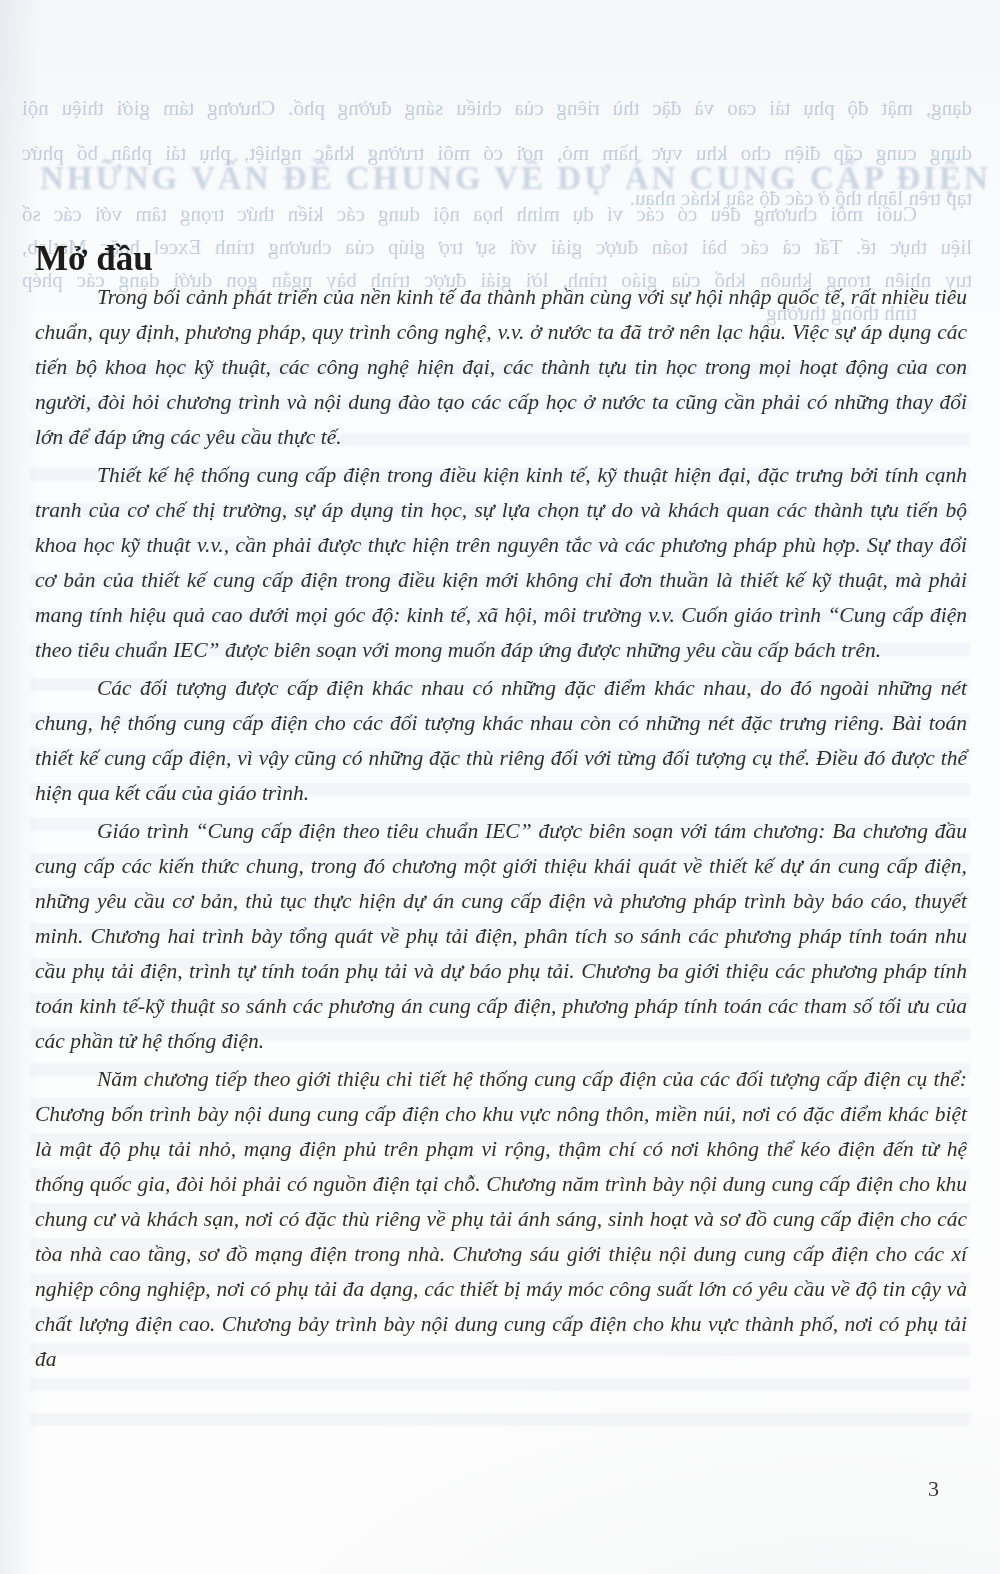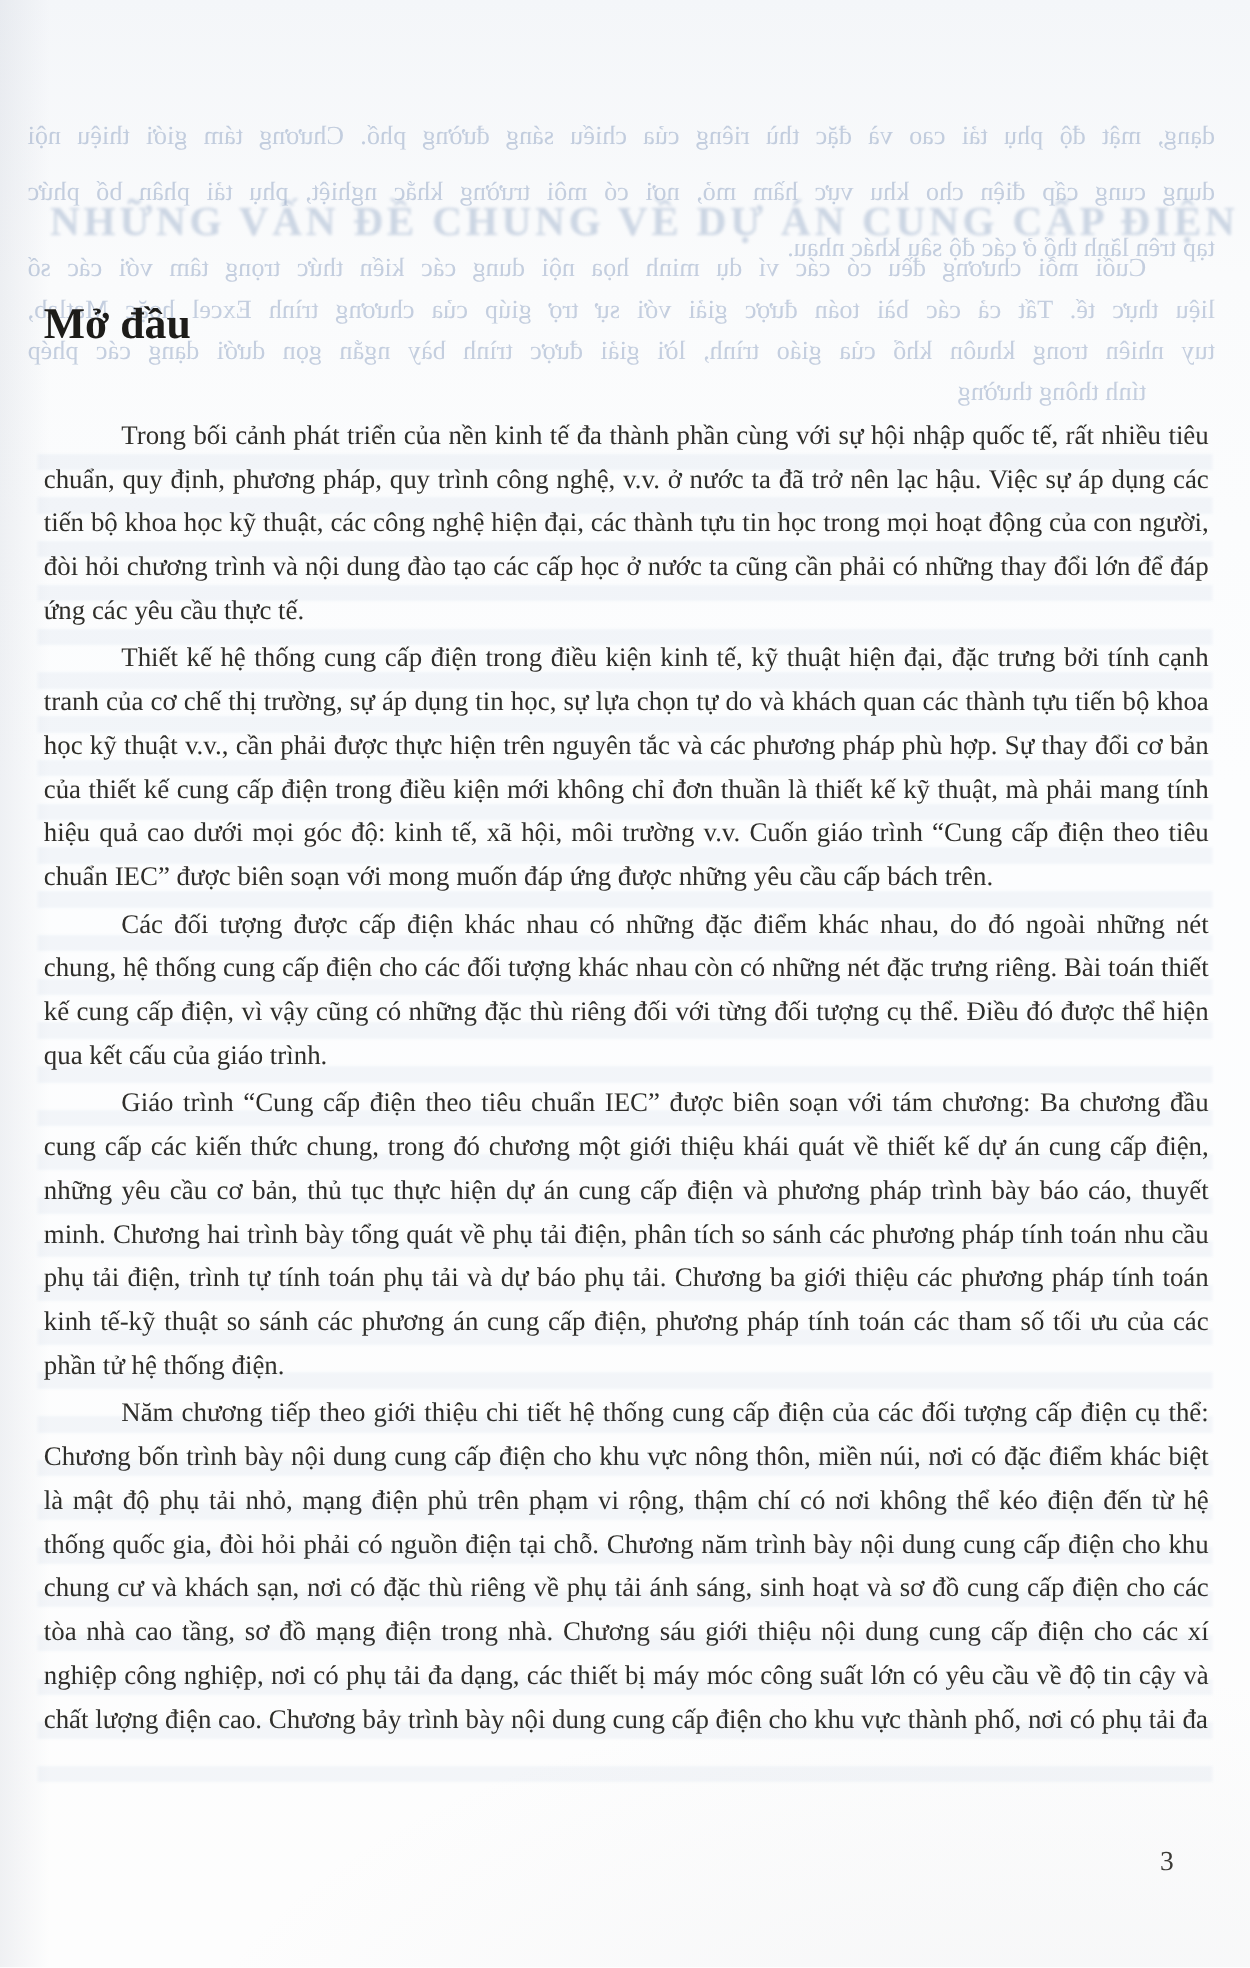--- a/index.html
+++ b/index.html
@@ -97,25 +97,25 @@
   }
   .page-title {
     margin: 238px 0 0 0;
     padding-right: 38px;
     font-size: 35px;
     line-height: 42px;
     font-weight: bold;
     color: #1d1c19;
   }
   .body-text {
-    margin-top: 51px;
     color: #302f2b;
     font-size: 21.5px;
     line-height: 35px;
     text-align: justify;
+    font-style: italic;
   }
   .body-text p {
     margin: 0 0 3px 0;
     text-indent: 62px;
   }
   .page-number {
     position: absolute;
     top: 1476px;
     left: 928px;
     font-size: 22px;

